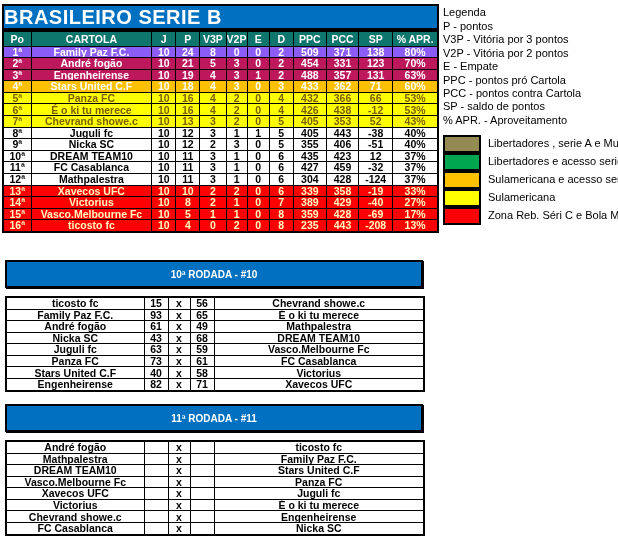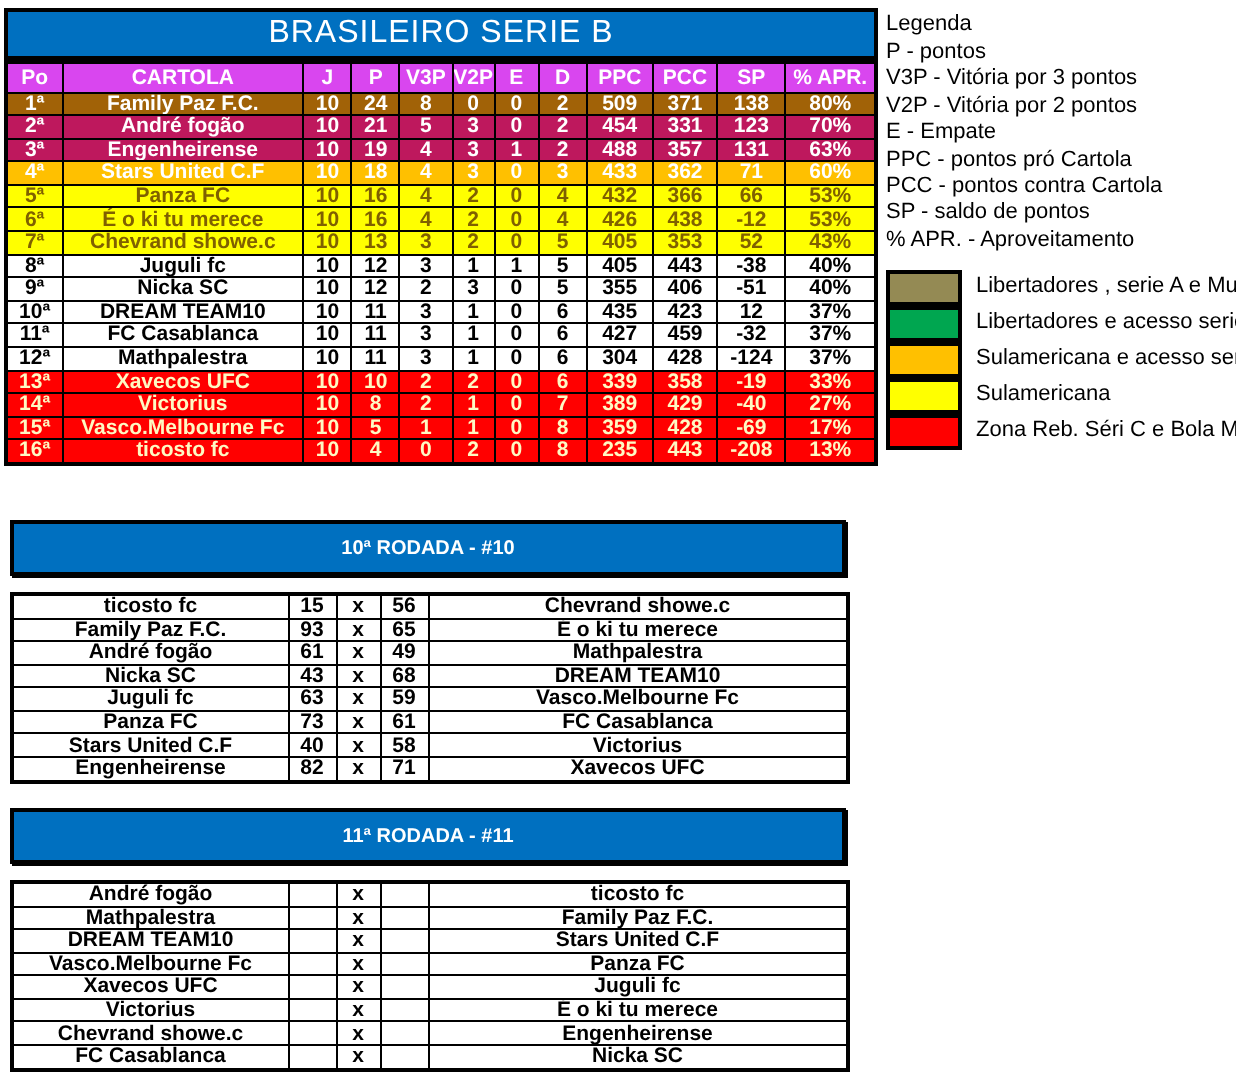--- a/index.html
+++ b/index.html
@@ -7,36 +7,36 @@
   body {
     width: 618px; height: 540px;
     font-family: "Liberation Sans", sans-serif;
     position: relative; overflow: hidden;
     -webkit-font-smoothing: none;
   }
   .main { position: absolute; left: 2px; top: 4px; width: 437px; }
 
   .title-bar {
     height: 26px; background: #0070C0; border: 2px solid #000;
-    color: #fff; font-weight: normal; font-size: 16px;
-    display: flex; align-items: center; justify-content: center;
+    color: #fff; font-weight: bold; font-size: 20px;
+    display: flex; align-items: center; justify-content: flex-start;
     letter-spacing: .5px;
   }
   table { border-collapse: collapse; table-layout: fixed; width: 100%; }
   .stand { border: 2px solid #000; }
   .stand th {
-    background: #d946ef; color: #fff; font-size: 10.5px; font-weight: bold;
+    background: #0f766e; color: #fff; font-size: 10.5px; font-weight: bold;
     border: 1px solid #000; height: 15px; padding: 0; overflow: hidden; white-space: nowrap;
   }
   .stand td {
     font-size: 10.5px; font-weight: bold; text-align: center;
     border: 1px solid #000; height: 11.6px; line-height: 1;
     padding: 0 1px; overflow: hidden; white-space: nowrap;
   }
-  .zone-olive  { background:#a16207; color:#fff;padding-left:28px; }
+  .zone-olive  { background:#8b5cf6; color:#fff;padding-left:28px; }
   .zone-green  { background:#be185d; color:#fff; }
   .zone-orange { background:#FFC000; color:#fff; }
   .zone-yellow { background:#FFFF00; color:#7F6000; }
   .zone-white  { background:#FFFFFF; color:#000; }
   .zone-red    { background:#FF0000; color:#fef9c3; }
 
   .legend {
     position: absolute; left: 443px; top: 6px; width: 174px;
     font-size: 11px; color: #000; font-weight: normal;
   }

